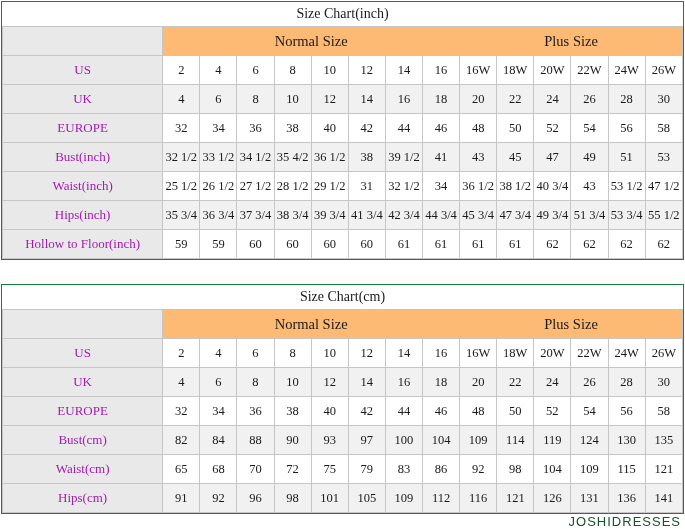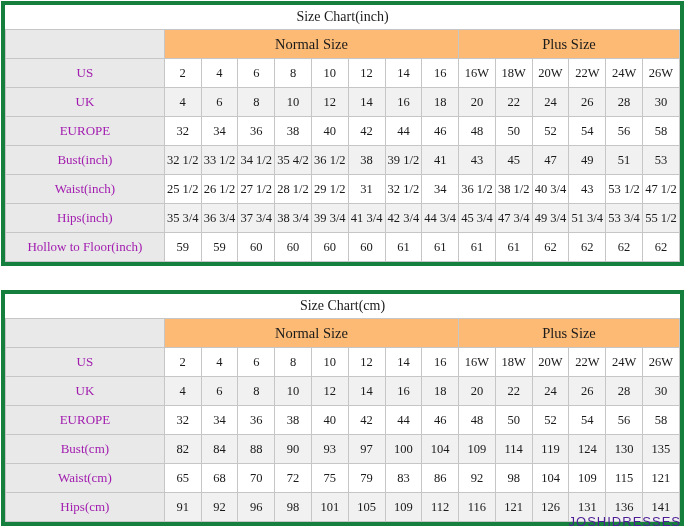--- a/index.html
+++ b/index.html
@@ -17,21 +17,21 @@
   }
   .page {
     width: 685px;
     height: 529px;
     position: relative;
     box-sizing: border-box;
   }
   .chart-block {
     width: 683px;
     margin: 1px auto 0 auto;
-    border: 4px solid #15803d;
+    border: 1px solid #15803d;
     box-sizing: border-box;
     background: #ffffff;
   }
   .chart-block.second {
     margin-top: 24px;
   }
   table.size-table {
     border-collapse: collapse;
     width: 100%;
     table-layout: fixed;
@@ -76,21 +76,21 @@
     background: #f1f1f1;
   }
   .col-label { width: 145px; }
   .col-v { width: 33.6px; }
   .watermark {
     position: absolute;
     right: 4px;
     bottom: 1px;
     font-size: 13px;
     letter-spacing: 1px;
-    color: #4c1d95;
+    color: #14532d;
     font-family: "Liberation Sans", sans-serif;
     pointer-events: none;
     white-space: nowrap;
   }
 </style>
 </head>
 <body>
 
 <div class="page">
 

